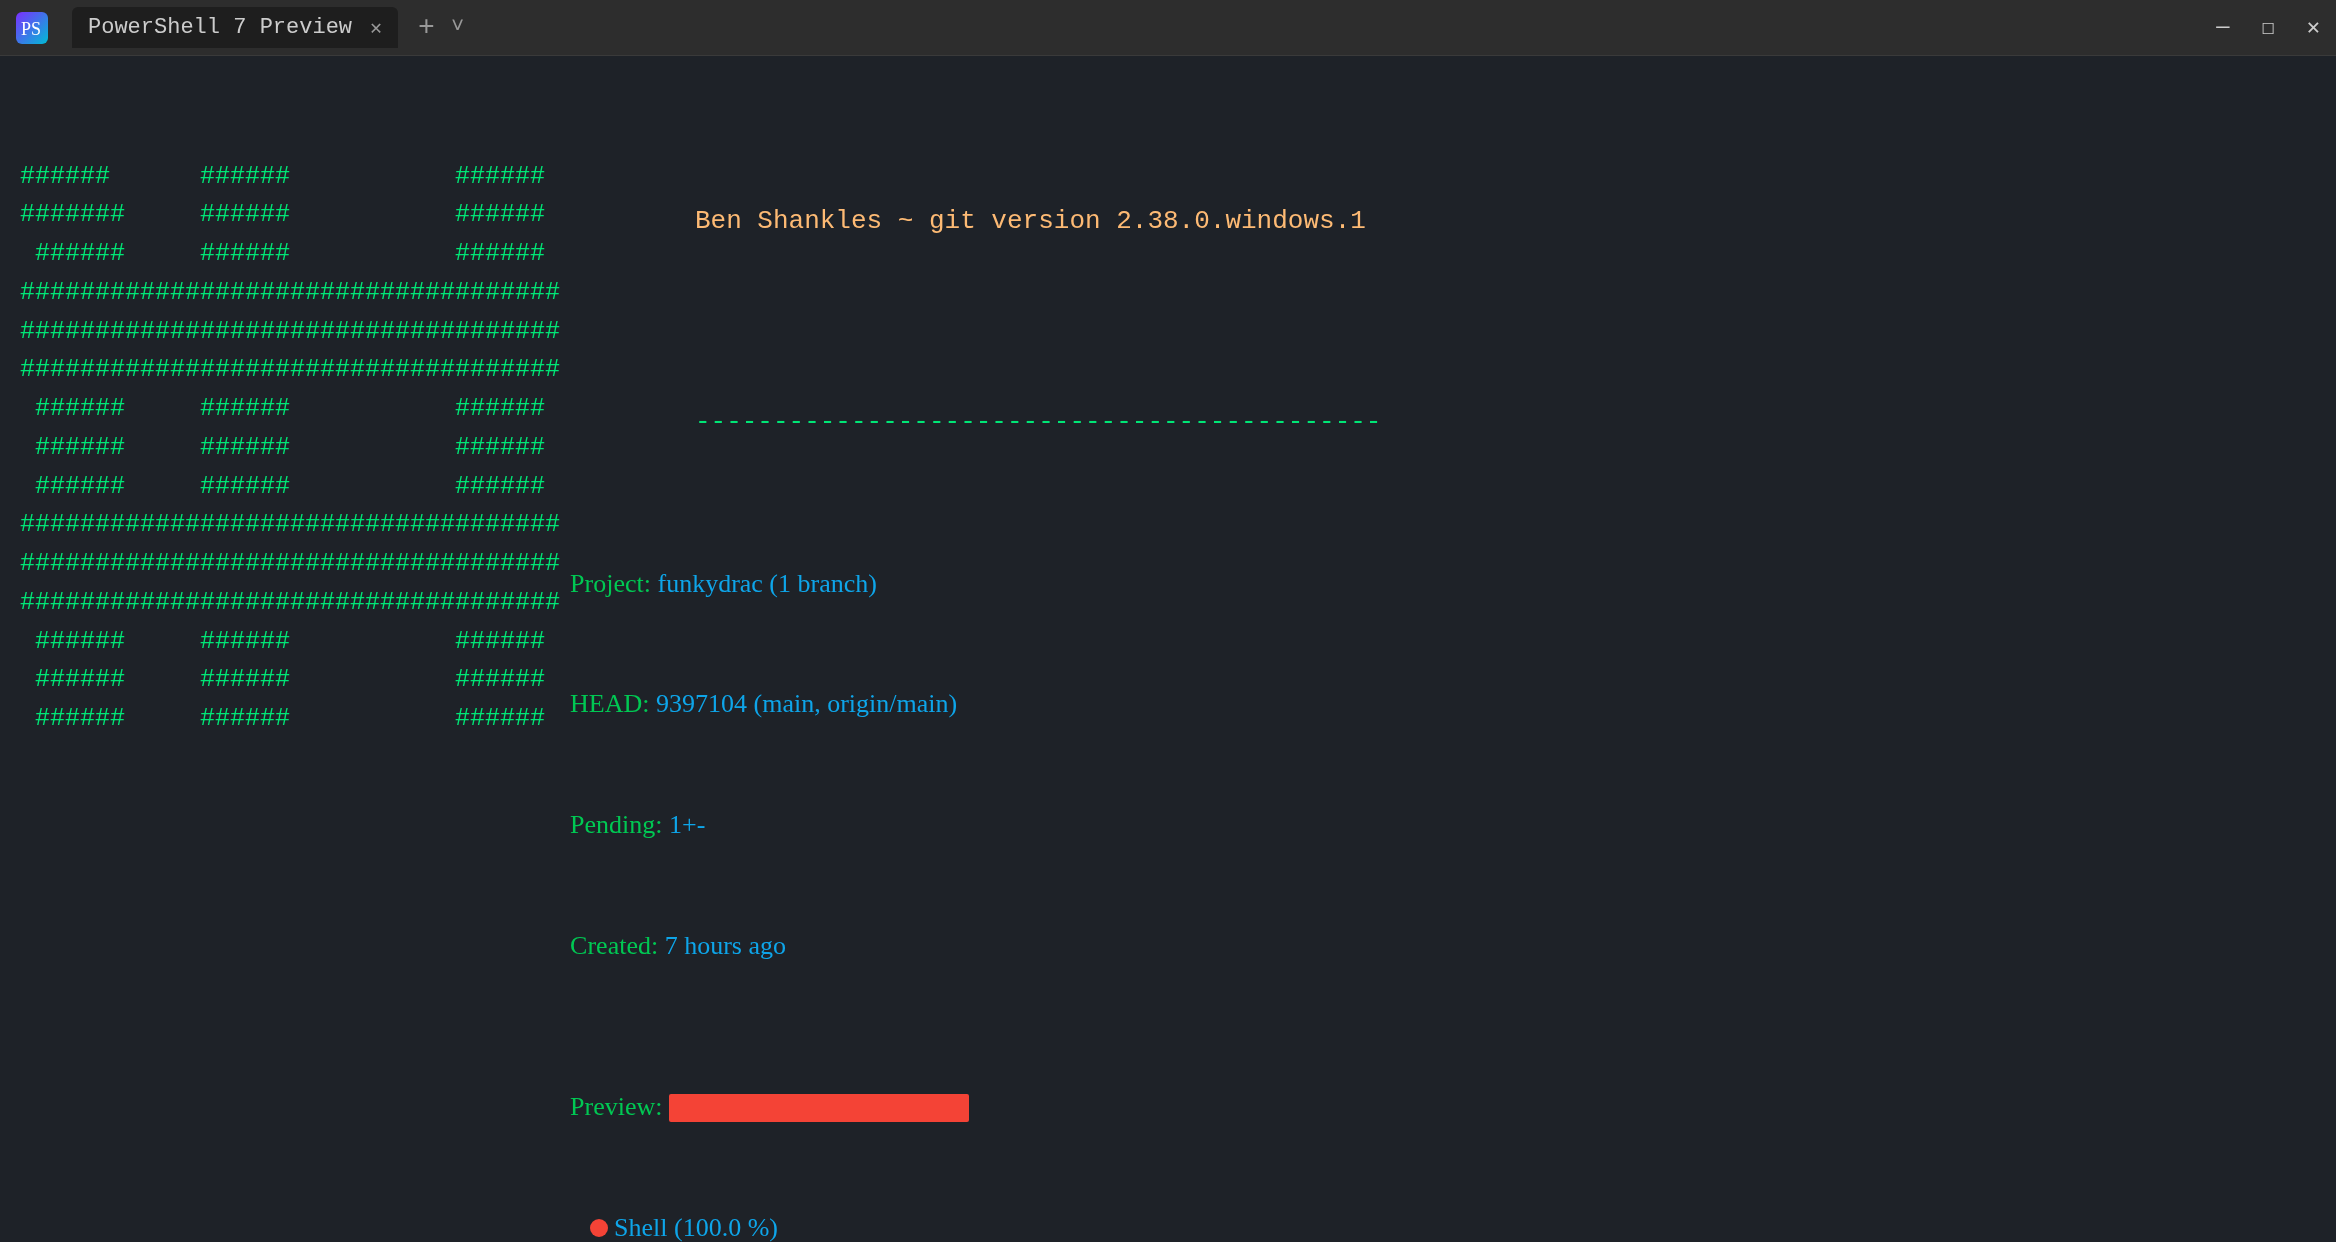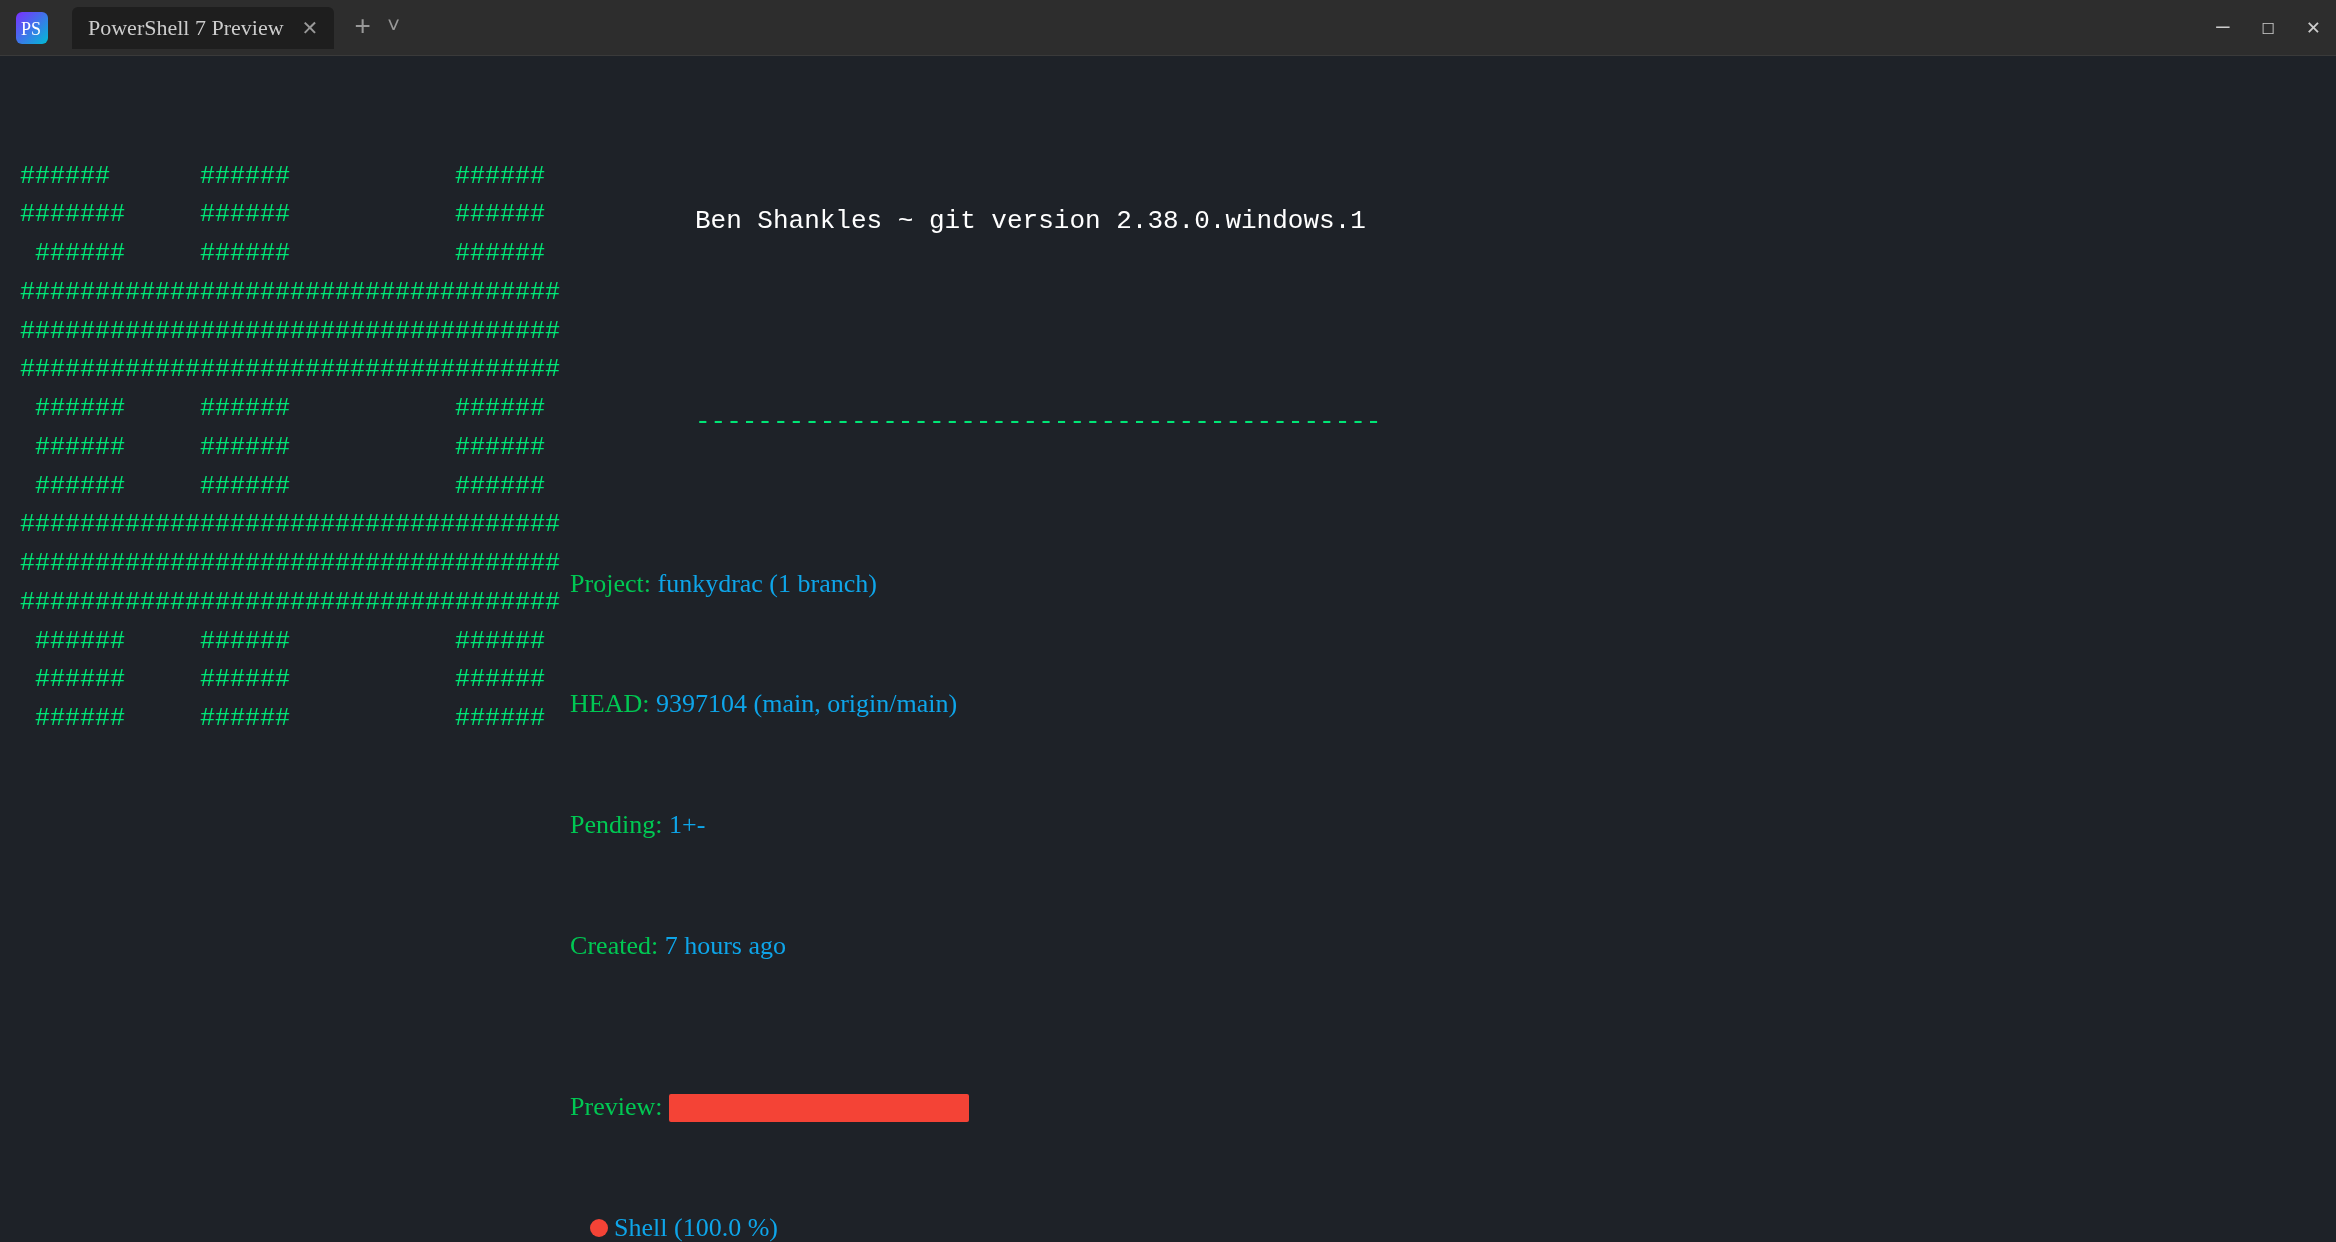--- a/index.html
+++ b/index.html
@@ -30,21 +30,20 @@
 
     .titlebar-tab {
       display: flex;
       align-items: center;
       gap: 10px;
       background: #1e1e1e;
       color: #cccccc;
       padding: 8px 16px;
       border-radius: 6px 6px 0 0;
       font-size: 22px;
-      font-family: Liberation Serif, serif;
     }
 
     .titlebar-tab .close-btn {
       color: #999;
       font-size: 20px;
       cursor: pointer;
       margin-left: 8px;
     }
 
     .titlebar-new-tab {
@@ -186,21 +185,21 @@
 ####################################
 ####################################
 ####################################
  ######     ######           ######
  ######     ######           ######
  ######     ######           ######</pre>
     </div>
 
     <div class="info-block">
       <div>
-        <span style="color:#ffffff">Ben Shankles ~ git version 2.38.0.windows.1</span>
+        <span style="color:#fdba74">Ben Shankles ~ git version 2.38.0.windows.1</span>
       </div>
       <div>
         <span style="color:#00e676">--------------------------------------------</span>
       </div>
       <div class="info-row">
         <span class="label">Project:</span>
         <span>&nbsp;</span>
         <span class="value">funkydrac (1 branch)</span>
       </div>
       <div class="info-row">

